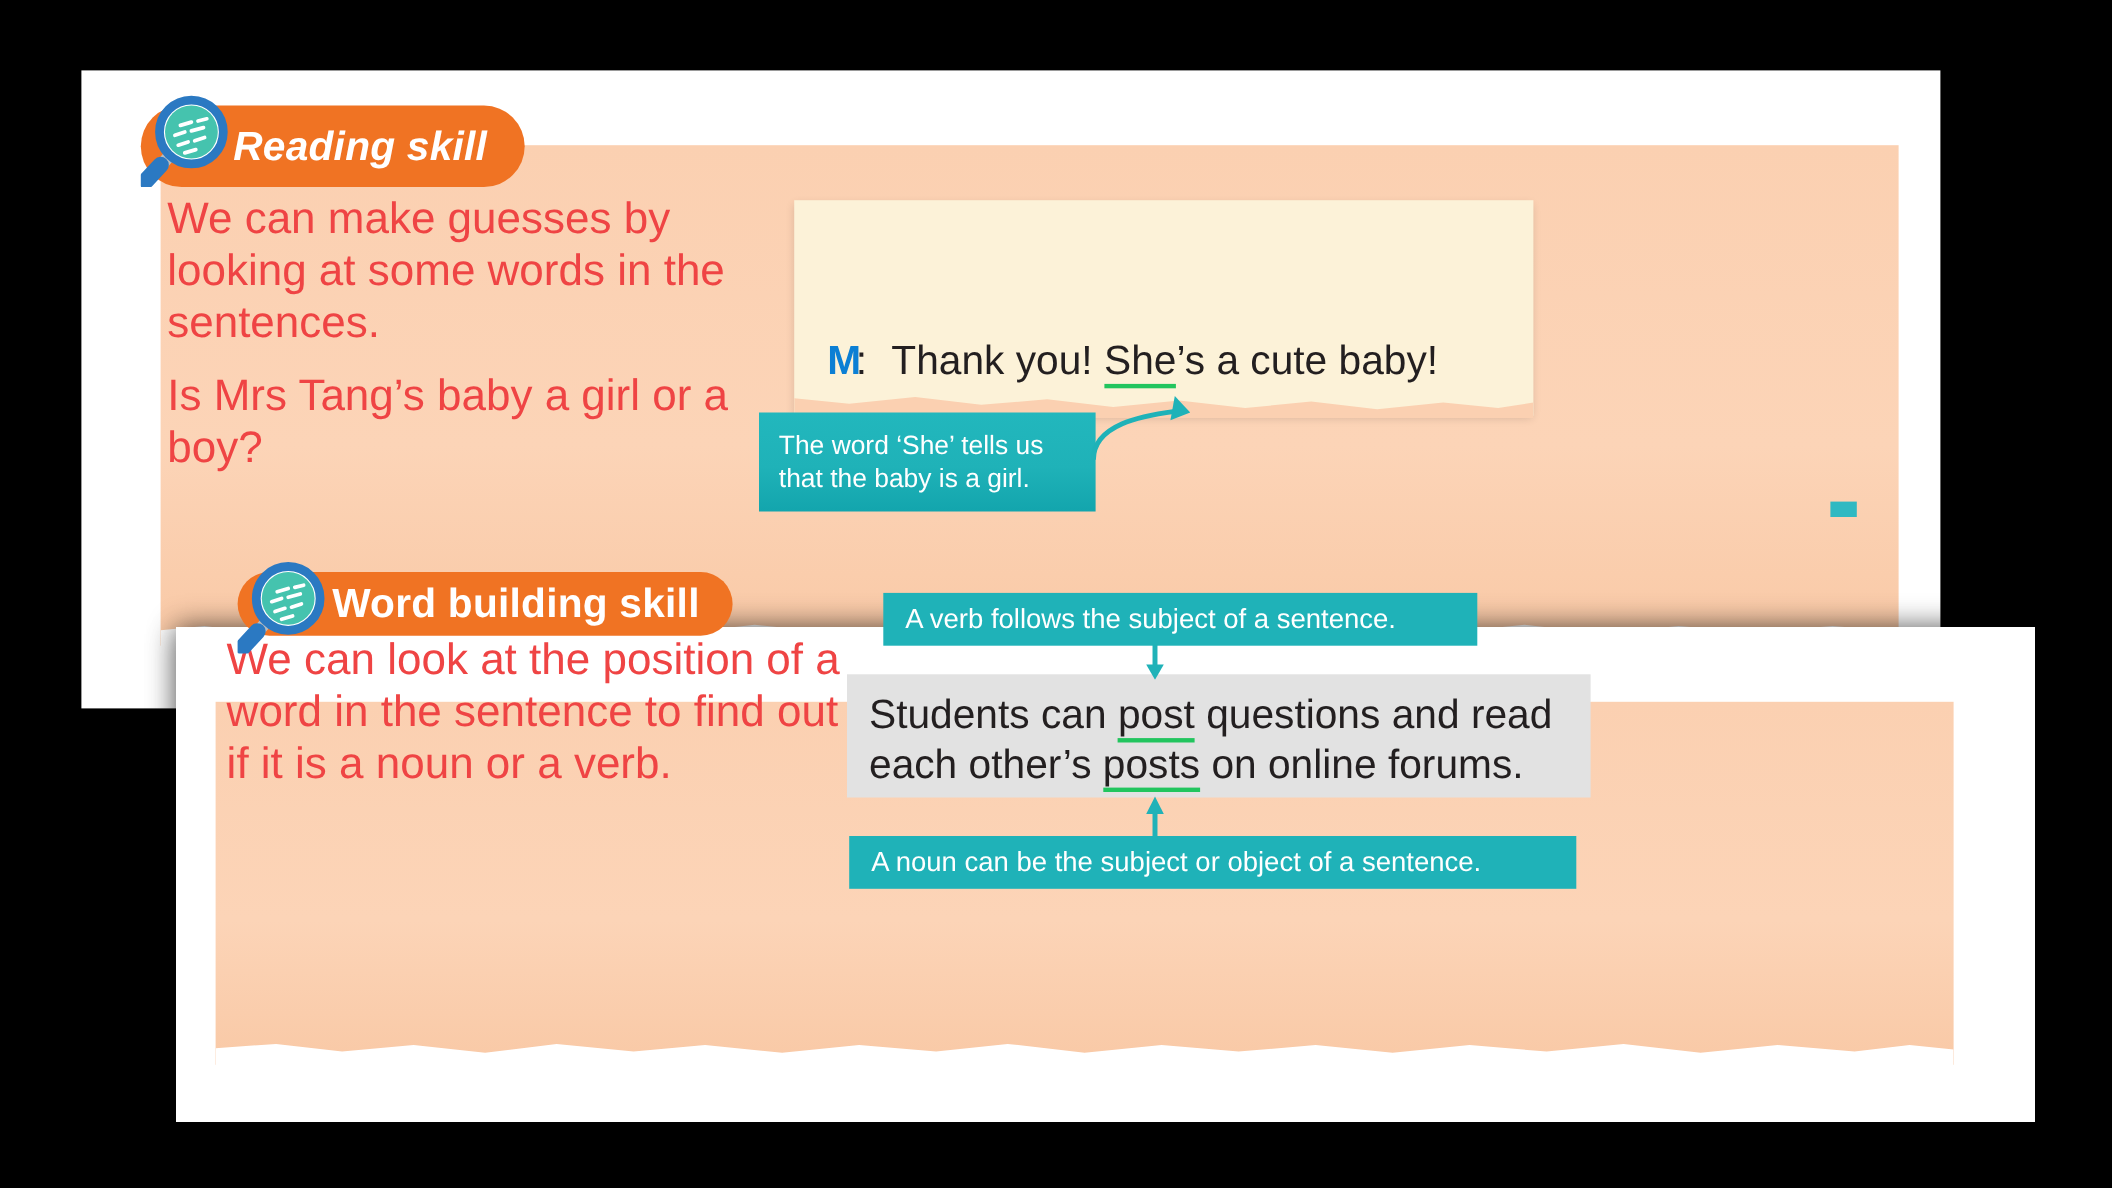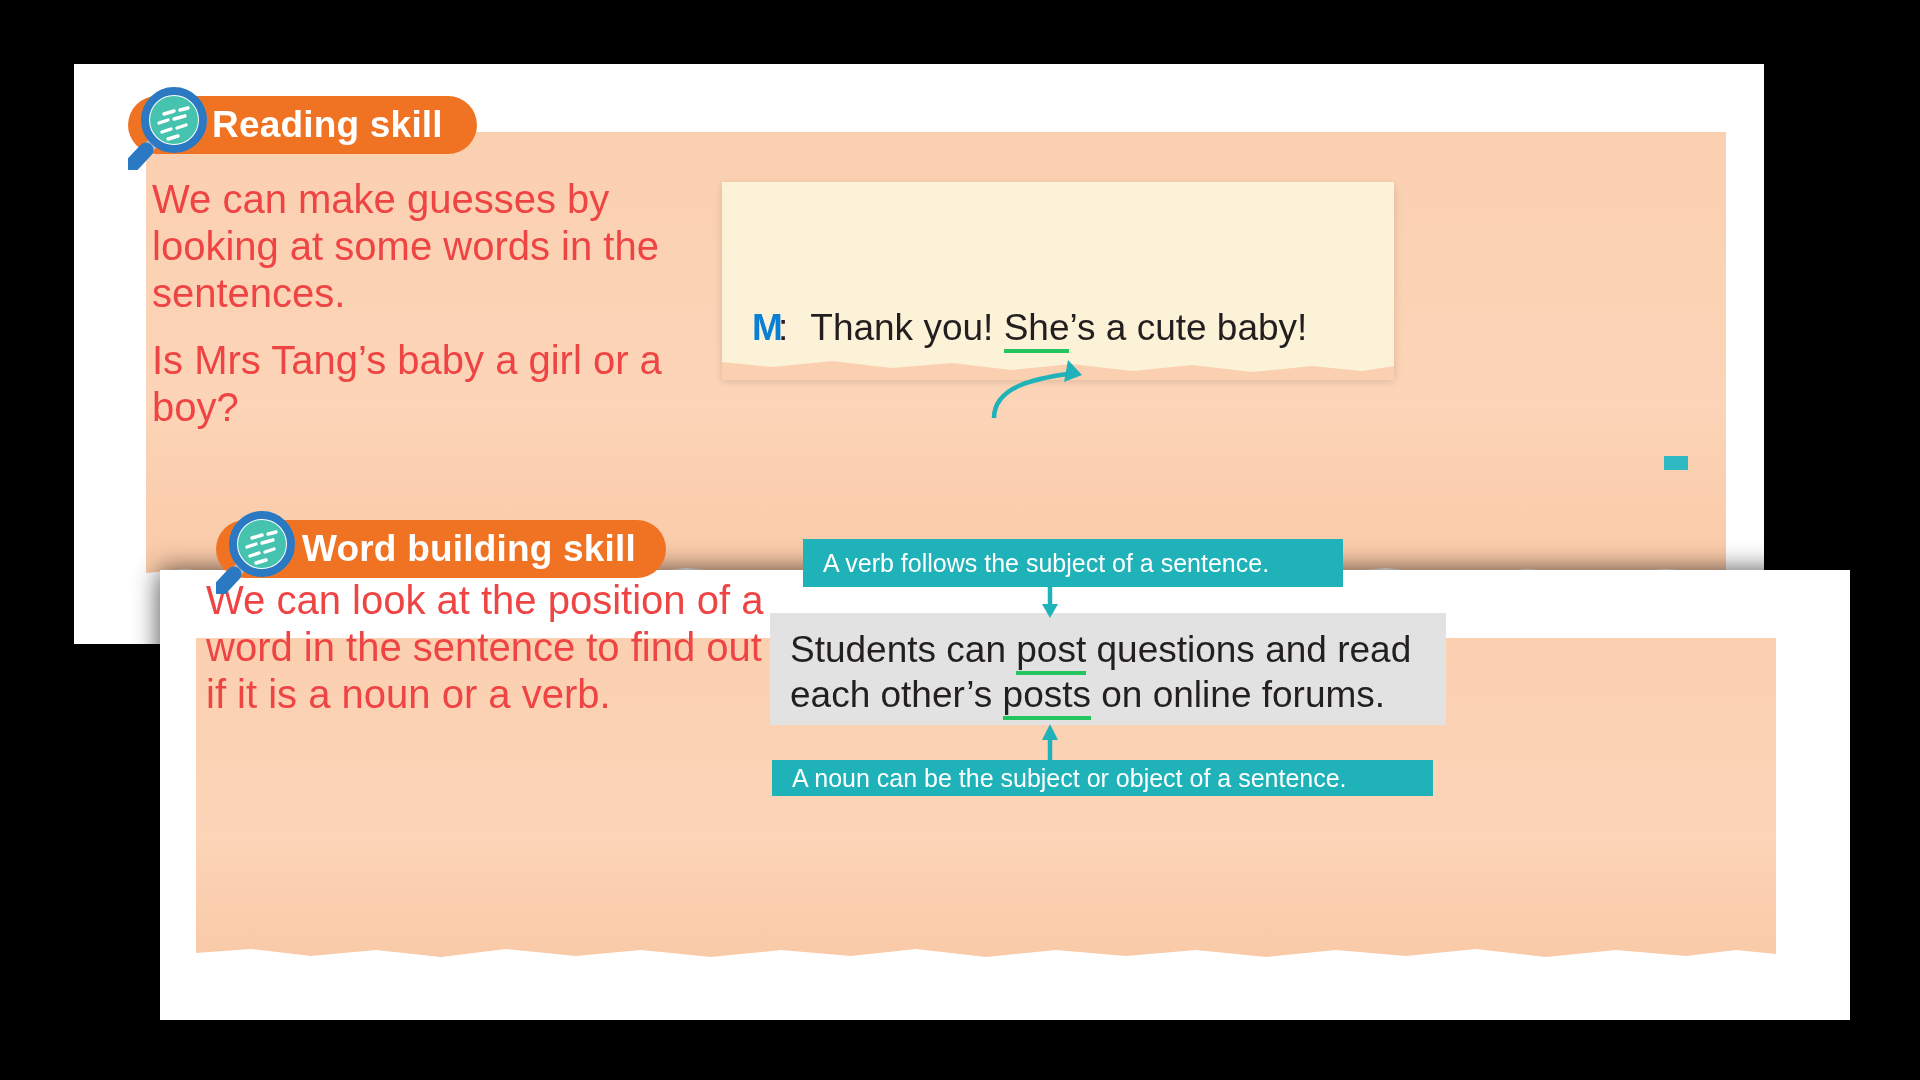--- a/index.html
+++ b/index.html
@@ -82,24 +82,25 @@
     background: #f07323;
     border-radius: 999px 999px 999px 999px;
     color: #ffffff;
     font-weight: bold;
     white-space: nowrap;
     display: flex;
     align-items: center;
   }
   #badge-reading { left: 128px; top: 96px; }
   #badge-reading .badge-pill {
-    height: 58px;
+    height: 74px;
     padding: 0 34px 0 84px;
     font-size: 37px;
     letter-spacing: 0.2px;
+    font-style: italic;
   }
   #badge-word { left: 216px; top: 520px; }
   #badge-word .badge-pill {
     height: 58px;
     padding: 0 30px 0 86px;
     font-size: 37px;
     letter-spacing: 0.2px;
   }
   .magnifier {
     position: absolute;
@@ -194,21 +195,21 @@
     top: 539px;
     width: 520px;
     height: 48px;
     padding-left: 20px;
     font-size: 25px;
   }
   #banner-noun {
     left: 772px;
     top: 760px;
     width: 641px;
-    height: 36px;
+    height: 48px;
     padding-left: 20px;
     font-size: 25px;
   }
 
   
   #gray-box {
     position: absolute;
     left: 770px;
     top: 613px;
     width: 676px;
@@ -286,20 +287,23 @@
       <path d="M0,4 L50,9 L110,3 L170,10 L230,5 L290,12 L350,6 L410,13 L470,7 L530,14
                L590,8 L640,13 L672,8 L672,22 L0,22 Z" fill="#fbd0b1"></path>
     </svg>
   </div>
 
   <svg id="arrow-she" viewBox="0 0 130 72">
     <path d="M14,66 C14,34 58,26 88,22" stroke="#1fb2b8" stroke-width="4.5" fill="none"></path>
     <polygon points="88,8 102,23 84,30" fill="#1fb2b8"></polygon>
   </svg>
 
+  <div id="callout-she">
+    <span>The word ‘She’ tells us that the baby is a girl.</span>
+  </div>
 
   <div class="card" id="card-wordbuilding">
     <div class="peach-panel" id="peach-word">
       <svg class="torn-bottom" viewBox="0 0 1580 26" preserveAspectRatio="none">
         <path d="M0,9 L55,5 L115,12 L180,6 L245,13 L310,5 L380,12 L445,6 L515,13 L585,6
                  L655,12 L720,5 L790,13 L860,6 L930,12 L1000,6 L1070,13 L1140,6 L1210,12
                  L1280,5 L1350,13 L1420,6 L1490,12 L1540,6 L1580,10 L1580,26 L0,26 Z" fill="#ffffff"></path>
       </svg>
     </div>
   </div>

